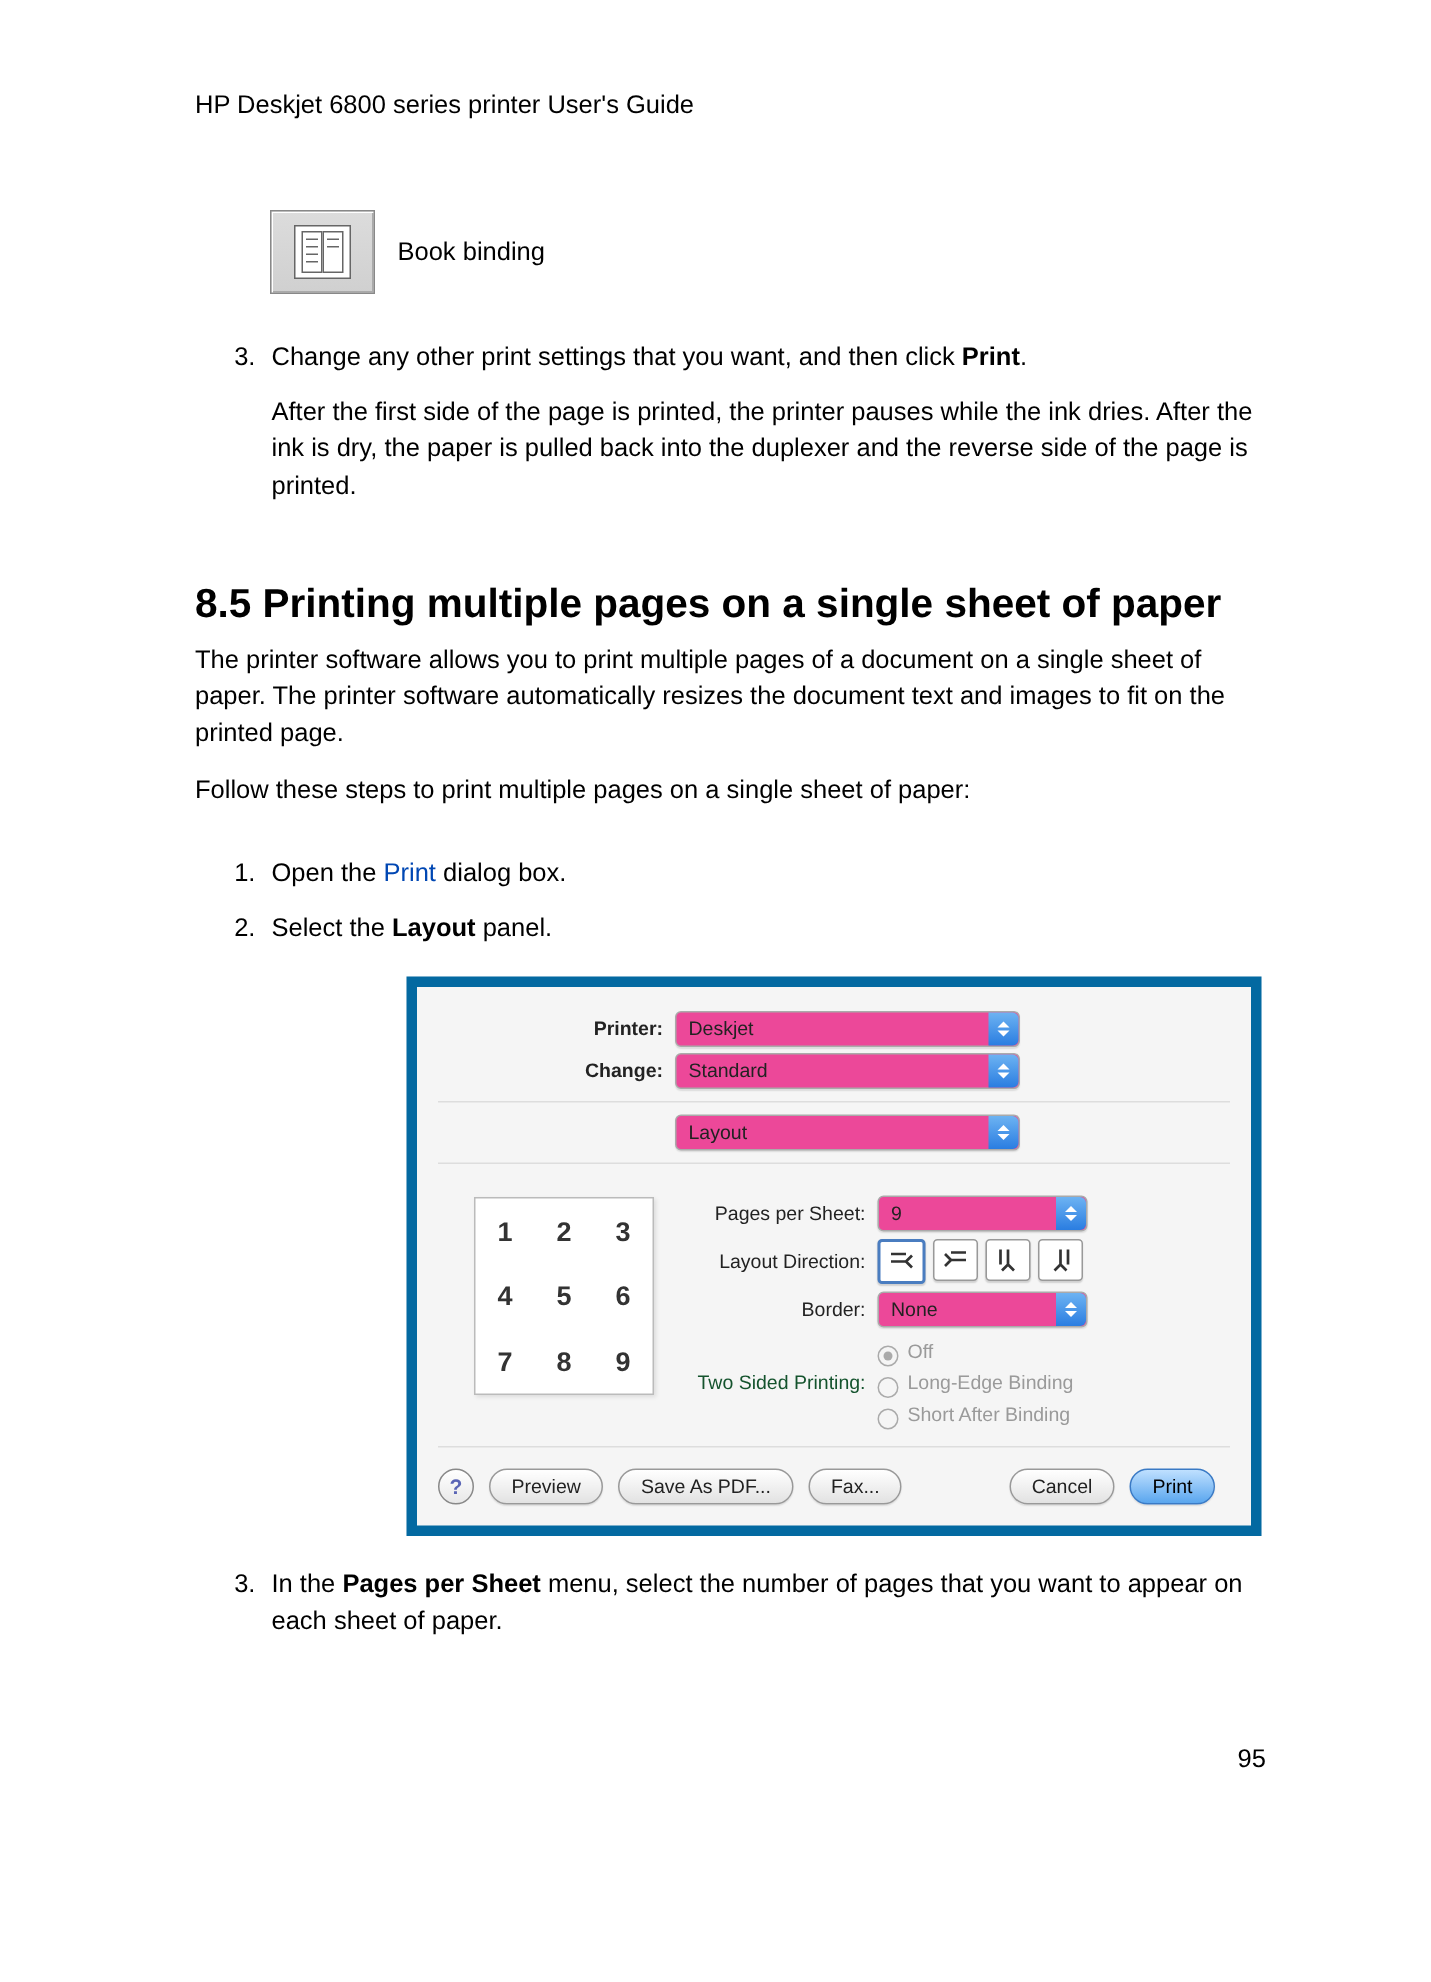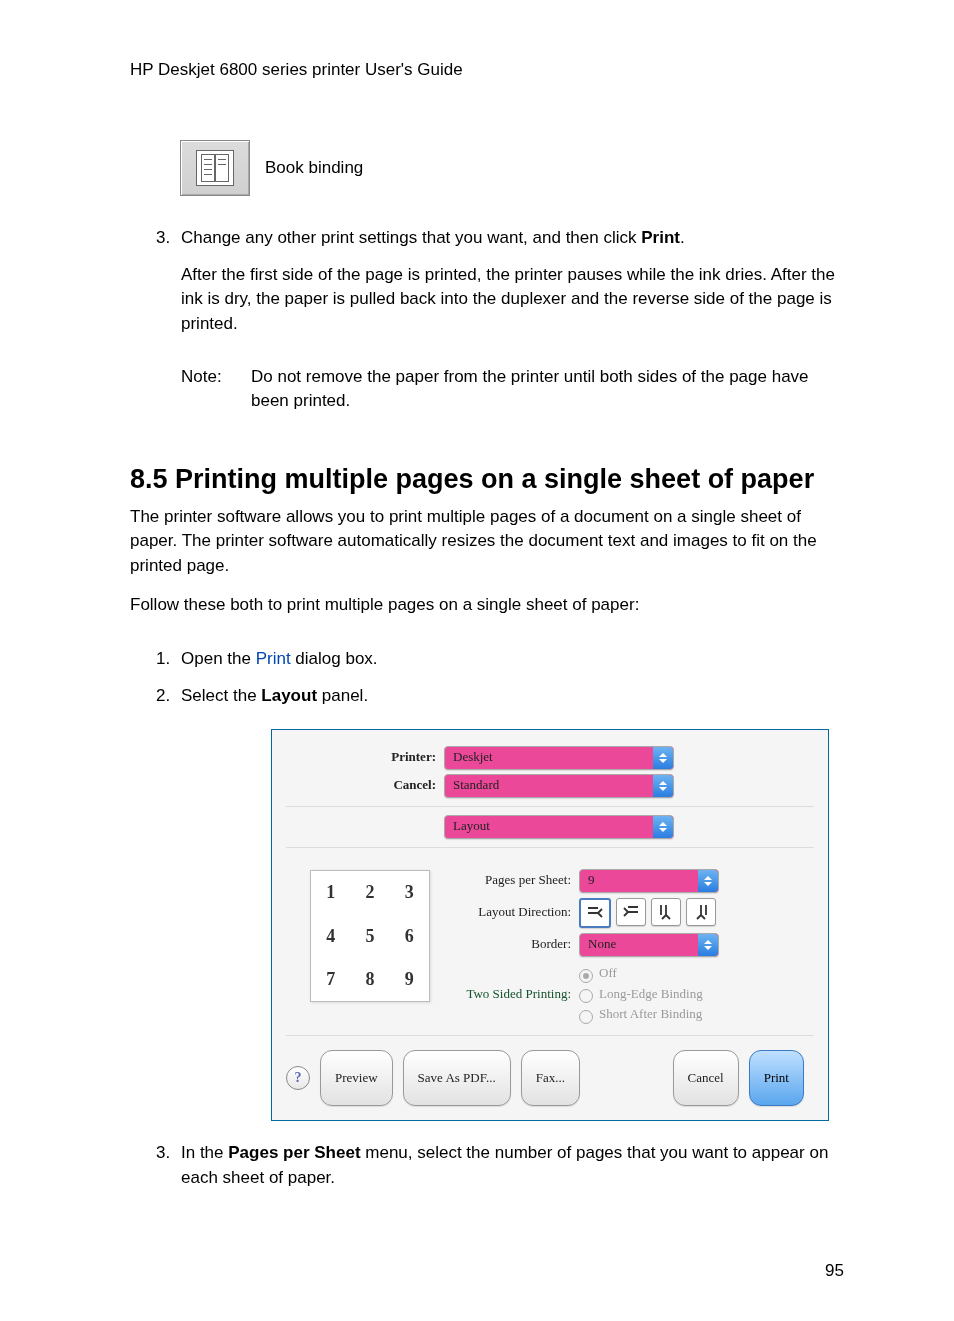--- a/index.html
+++ b/index.html
@@ -108,23 +108,23 @@
   .link {
     color: #0047b3;
   }
   .bold { font-weight: bold; }
   .dialog-wrap {
     margin: 20px 0 20px 90px;
   }
   .dialog {
     width: 528px;
     background: #f5f5f5;
-    border: 1px solid #0369a1;
+    border: 7px solid #0369a1;
     padding: 12px 14px 14px 14px;
-    font-family: Liberation Serif, serif;
+    font-family: Liberation Sans, sans-serif;
     font-size: 13px;
     color: #222;
   }
   .drow {
     display: flex;
     align-items: center;
     margin: 4px 0;
     justify-content: flex-start;
   }
   .dlabel {
@@ -278,21 +278,21 @@
     align-items: center;
     justify-content: center;
     color: #5a65b5;
     font-weight: bold;
     background: linear-gradient(#fff,#e8e8e8);
     margin-right: 10px;
     font-size: 14px;
   }
   .mac-btn {
     height: 22px;
-    padding: 16px 14px;
+    padding: 0 14px;
     border: 1px solid #999;
     border-radius: 12px;
     background: linear-gradient(#fff,#e2e2e2);
     font-size: 13px;
     display: flex;
     align-items: center;
     margin-right: 10px;
     box-shadow: 0 1px 1px rgba(0,0,0,0.1);
     text-align: center;
   }
@@ -331,30 +331,26 @@
       </div>
     </div>
     <div class="binding-label">Book binding</div>
   </div>
 
 
   <ol class="steps" start="3">
     <li>
       <span><span>Change any other print settings that you want, and then click </span><span class="bold">Print</span><span>.</span></span>
       <div class="step-body">After the first side of the page is printed, the printer pauses while the ink dries. After the ink is dry, the paper is pulled back into the duplexer and the reverse side of the page is printed.</div>
-      <div class="note-block">
-        <div class="note-label">Note:</div>
-        <div>Do not remove the paper from the printer until both sides of the page have been printed.</div>
-      </div>
     </li>
   </ol>
 
   <h2 class="section">8.5  Printing multiple pages on a single sheet of paper</h2>
   <p class="body">The printer software allows you to print multiple pages of a document on a single sheet of paper. The printer software automatically resizes the document text and images to fit on the printed page.</p>
-  <p class="body">Follow these both to print multiple pages on a single sheet of paper:</p>
+  <p class="body">Follow these steps to print multiple pages on a single sheet of paper:</p>
 
   <ol class="steps">
     <li>
       <span>Open the </span><span class="link">Print</span><span> dialog box.</span>
     </li>
     <li>
       <span>Select the </span><span class="bold">Layout</span><span> panel.</span>
 
       <div class="dialog-wrap">
         <div class="dialog">
@@ -364,21 +360,21 @@
             <div class="dselect">
               <span>Deskjet</span>
               <div class="cap">
                   <div class="tri-up"></div>
                   <div class="tri-down"></div>
                 </div>
             </div>
           </div>
 
           <div class="drow">
-            <div class="dlabel">Cancel:</div>
+            <div class="dlabel">Change:</div>
             <div class="dselect">
               <span>Standard</span>
               <div class="cap">
                   <div class="tri-up"></div>
                   <div class="tri-down"></div>
                 </div>
             </div>
           </div>
 
           <hr class="hr">

